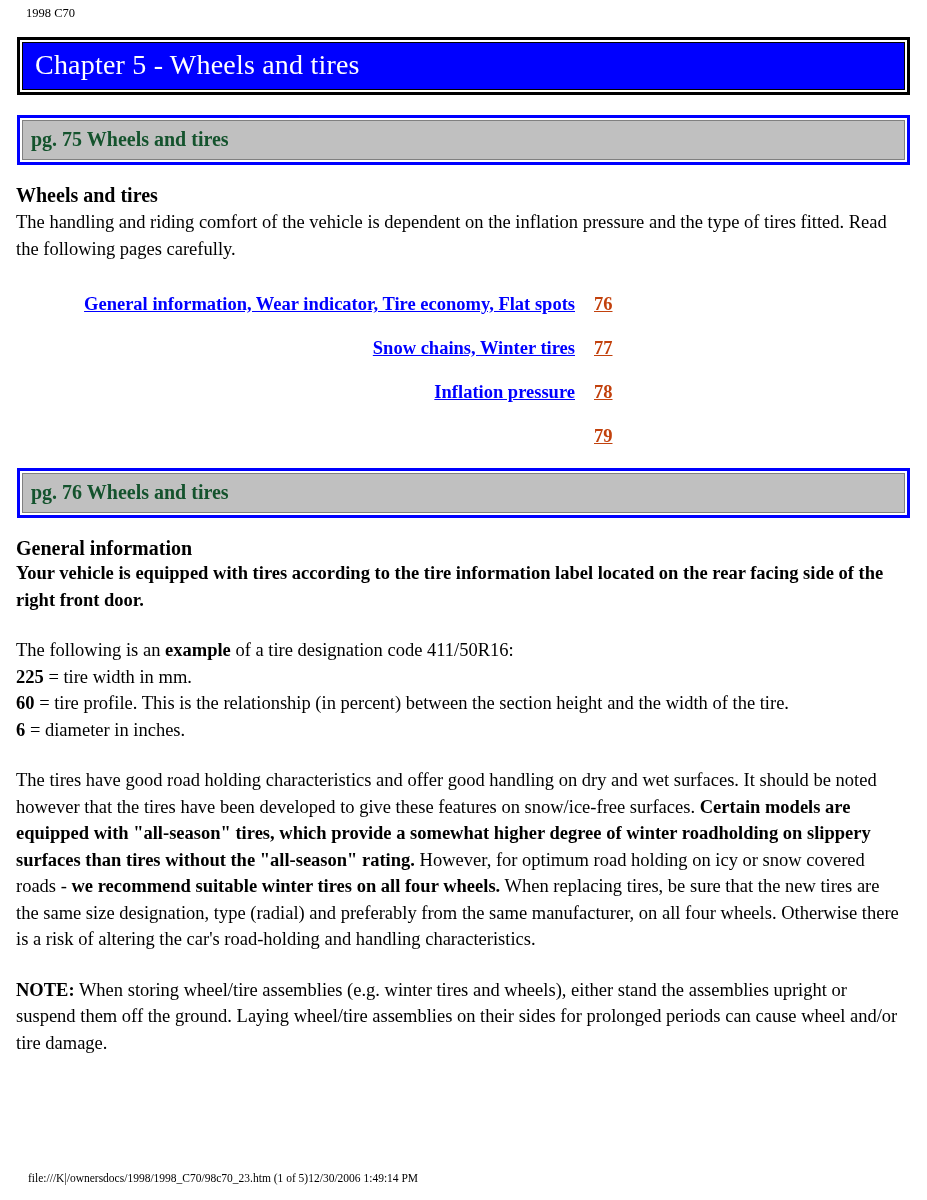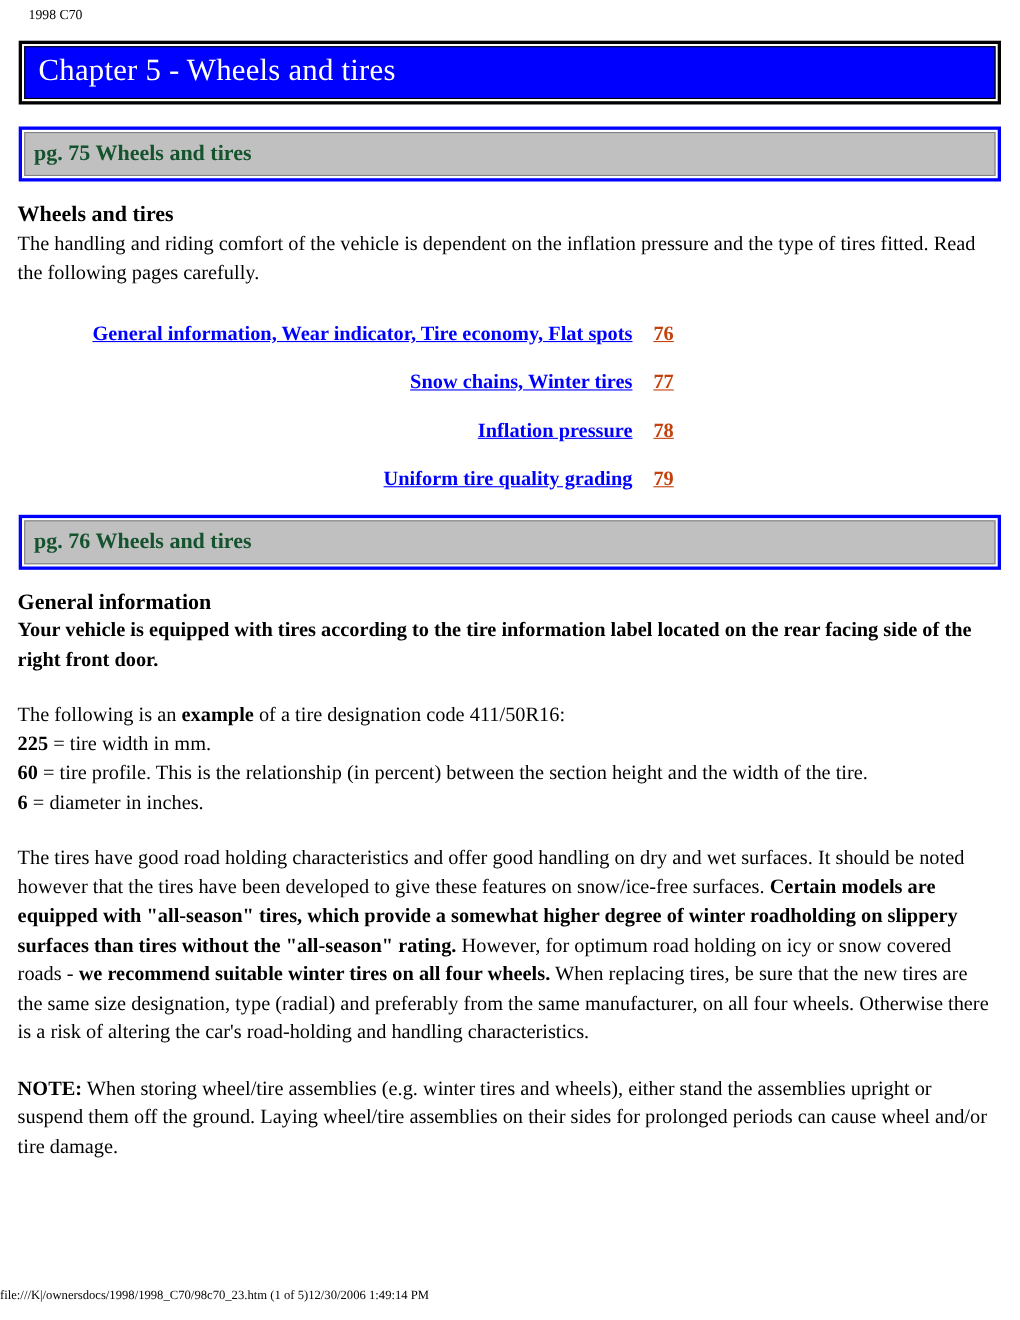--- a/index.html
+++ b/index.html
@@ -137,20 +137,21 @@
   }
 
   
   .footer {
     position: absolute;
     left: 0;
     top: 1171px;
     width: 842px;
     font-size: 11.5px;
     line-height: 14px;
+    padding-left: 28px;
     box-sizing: border-box;
     color: #000000;
   }
 </style>
 </head>
 <body>
 
 <div class="page">
 
   <div class="running-head">1998 C70</div>
@@ -178,21 +179,20 @@
       </div>
       <div class="toc-row">
         <span class="toc-link">Snow chains, Winter tires</span>
         <span class="toc-page">77</span>
       </div>
       <div class="toc-row">
         <span class="toc-link">Inflation pressure</span>
         <span class="toc-page">78</span>
       </div>
       <div class="toc-row">
-        <span class="toc-link">Uniform tire quality grading</span>
         <span class="toc-page">79</span>
       </div>
     </div>
   </div>
 
   <div class="pg-banner-outer">
     <div class="pg-banner-inner">
       <h2 class="pg-title">pg. 76 Wheels and tires</h2>
     </div>
   </div>

